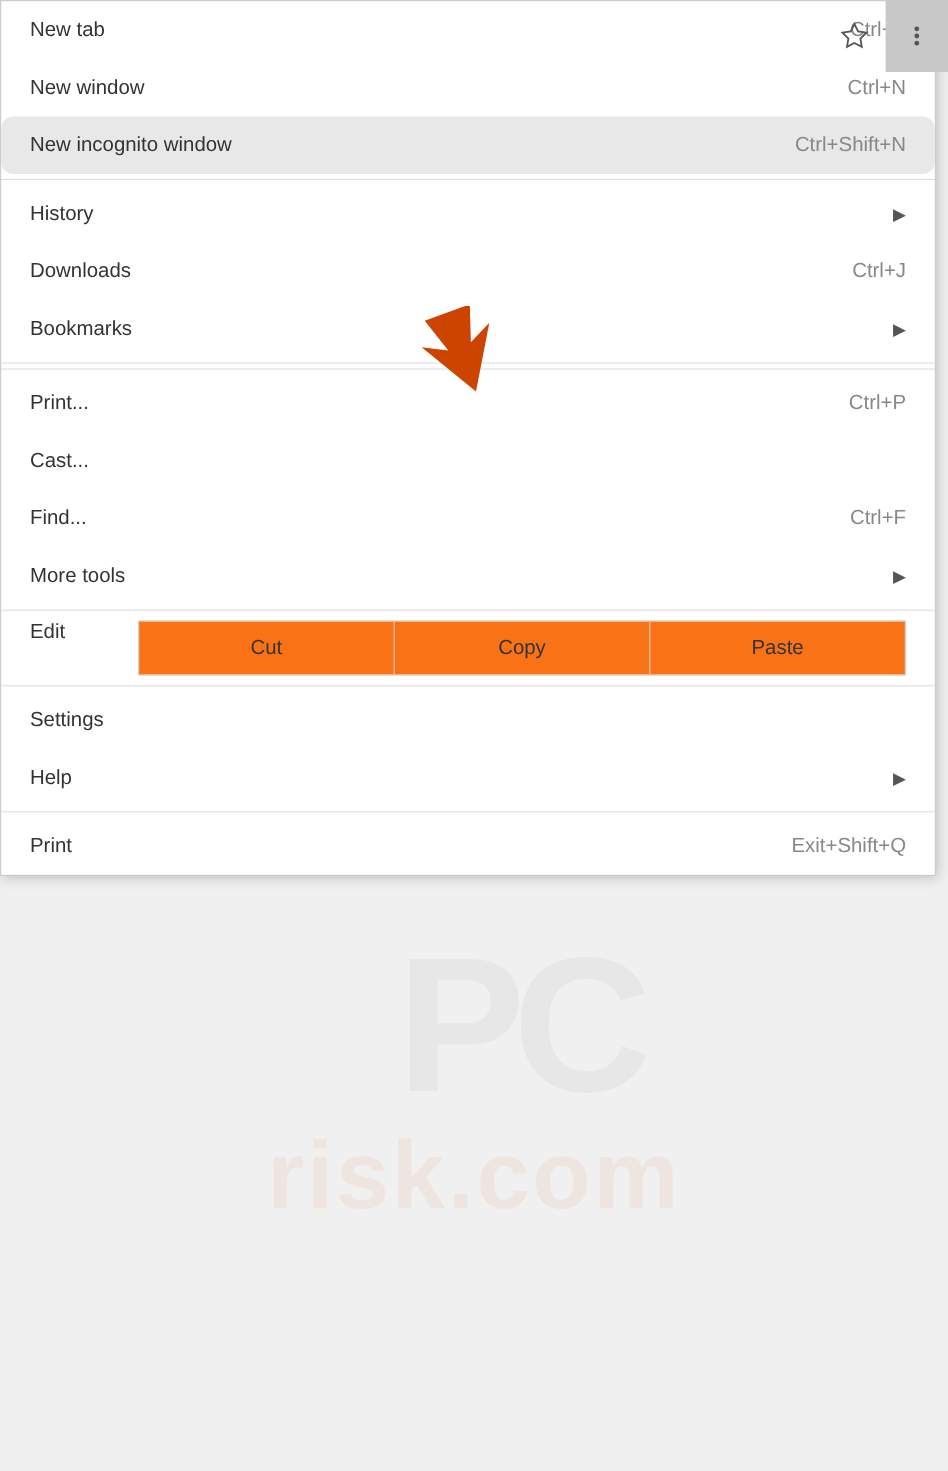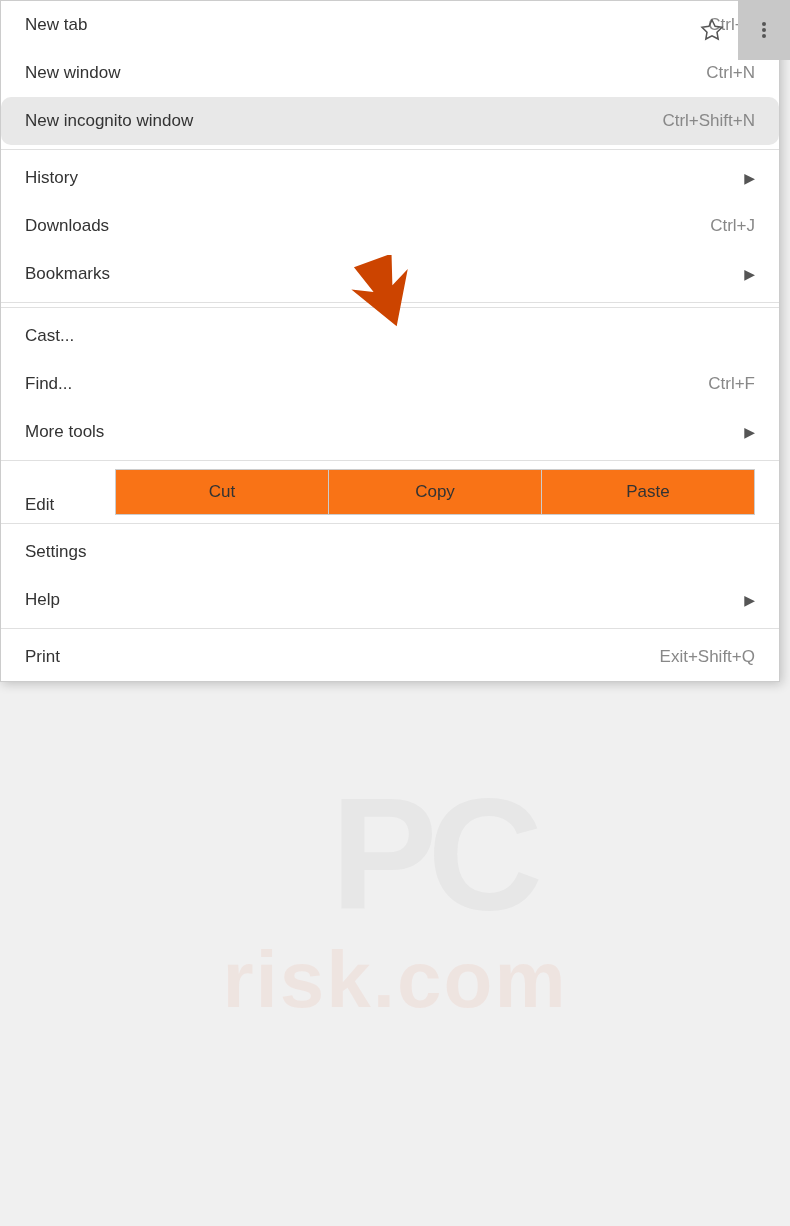--- a/index.html
+++ b/index.html
@@ -162,21 +162,21 @@
       display: flex;
       align-items: center;
       justify-content: center;
       cursor: pointer;
       border: 1px solid #ccc;
     }
 
     
     .edit-row {
       display: flex;
-      align-items: flex-end;
+      align-items: flex-start;
       padding: 4px 24px;
       gap: 0;
     }
 
     .edit-label {
       font-size: 17px;
       color: #333;
       flex: 0 0 90px;
     }
 
@@ -302,20 +302,24 @@
   <div class="menu-item">
     <span class="menu-item-label">Bookmarks</span>
     <span class="menu-item-arrow">▶</span>
   </div>
 
   <div class="divider"></div>
 
 
   <div class="divider"></div>
 
+  <div class="menu-item">
+    <span class="menu-item-label">Print...</span>
+    <span class="menu-item-shortcut">Ctrl+P</span>
+  </div>
 
   <div class="menu-item">
     <span class="menu-item-label">Cast...</span>
   </div>
 
   <div class="menu-item">
     <span class="menu-item-label">Find...</span>
     <span class="menu-item-shortcut">Ctrl+F</span>
   </div>
 

